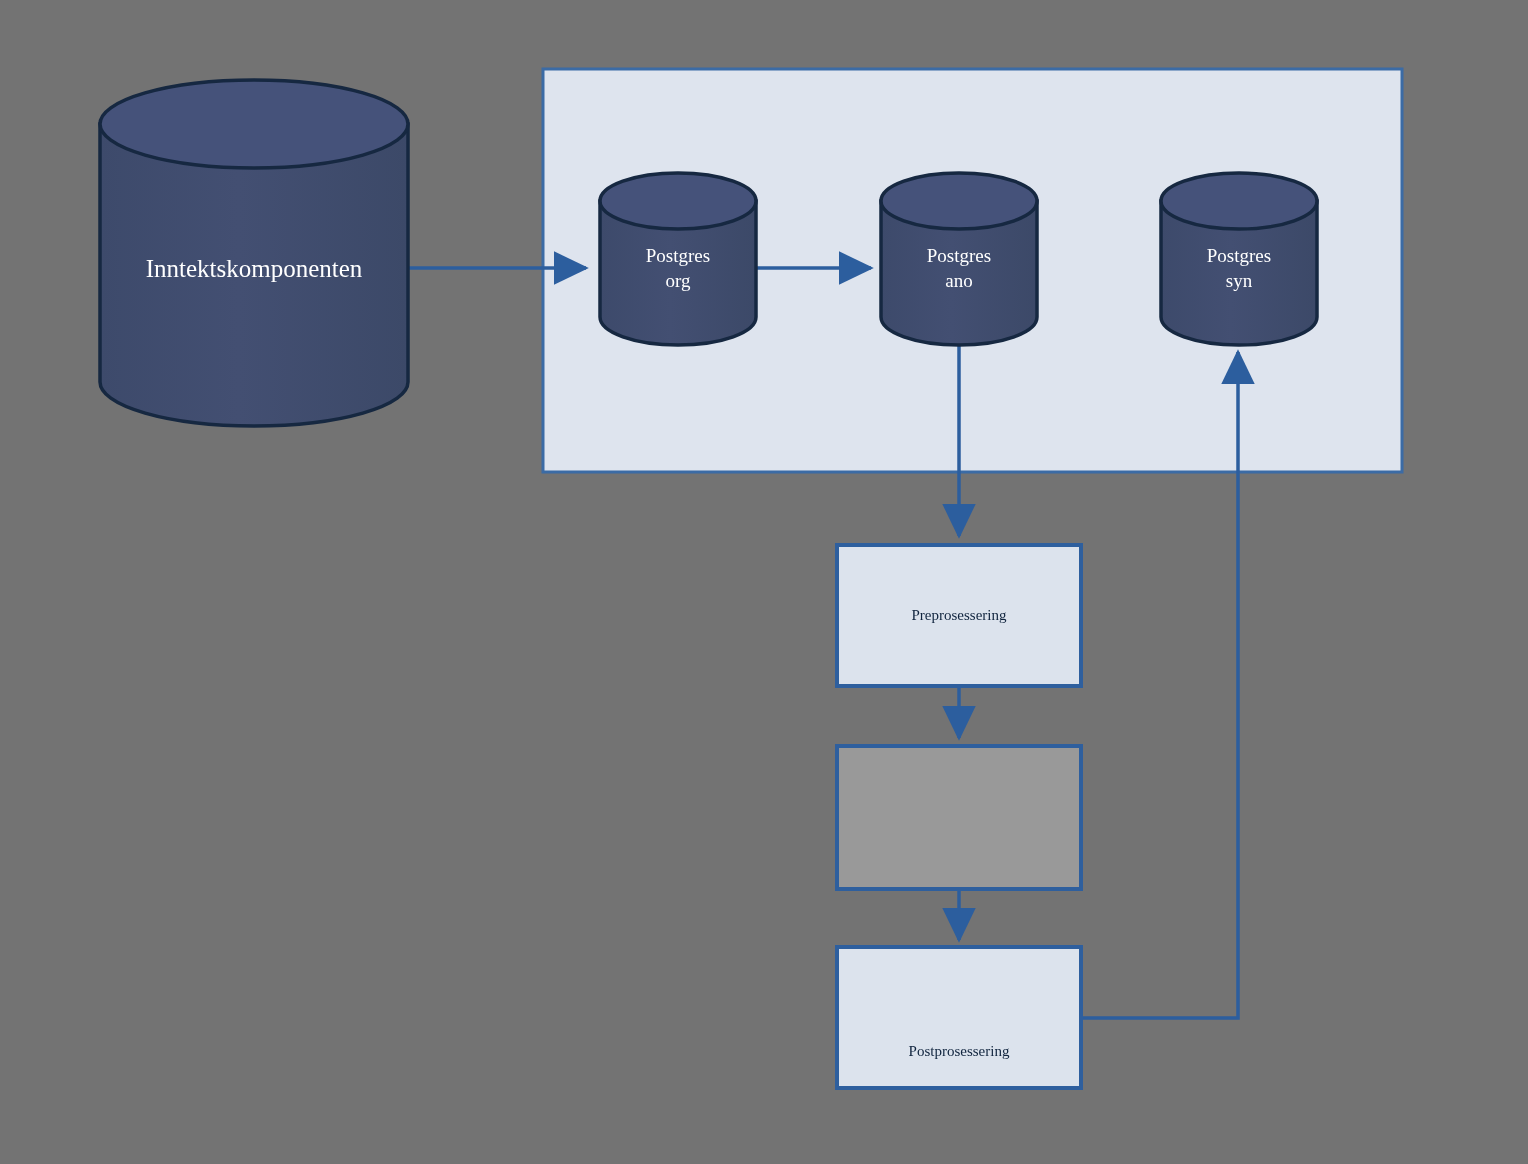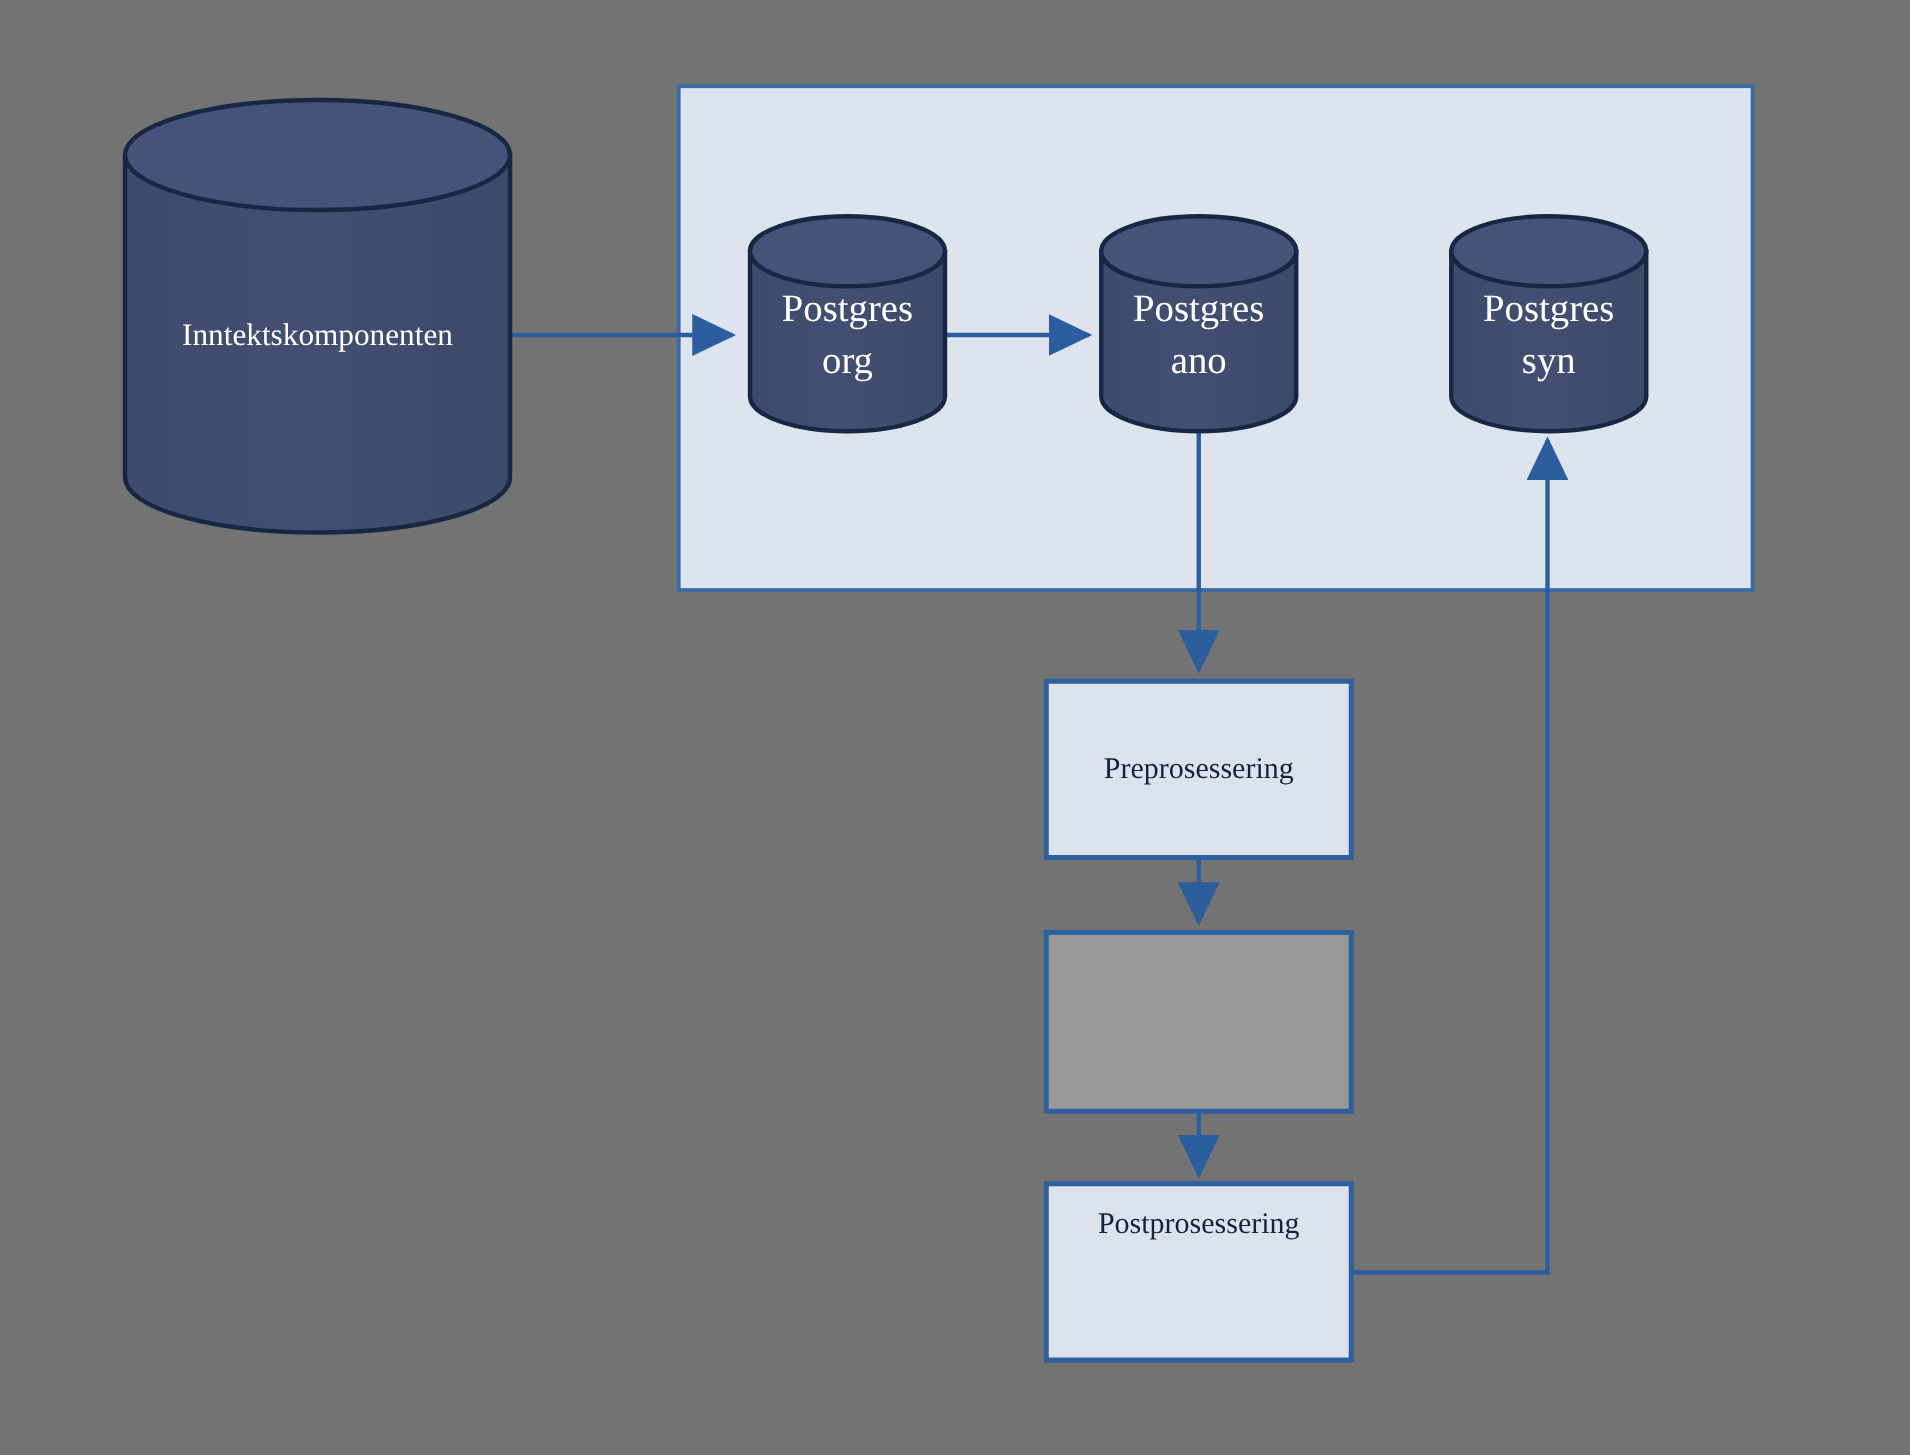--- a/index.html
+++ b/index.html
@@ -35,25 +35,25 @@
     line-height: 1.32;
     pointer-events: none;
     white-space: pre-line;
   }
   .cyl-label {
     color: #ffffff;
     font-size: 25px;
   }
   .cyl-label-small {
     color: #ffffff;
-    font-size: 31px;
+    font-size: 19px;
   }
   .box-label {
     color: #10243e;
-    font-size: 24px;
+    font-size: 15px;
   }
 </style>
 </head>
 <body>
 
 <div id="canvas">
 
   <svg id="diagram-svg" viewBox="0 0 1528 1164" xmlns="http://www.w3.org/2000/svg">
 
     <defs>
@@ -136,15 +136,15 @@
 
   <div class="node-label cyl-label-small" style="left:881px; top:232px; width:156px; height:72px;">Postgres
 ano</div>
 
   <div class="node-label cyl-label-small" style="left:1161px; top:232px; width:156px; height:72px;">Postgres
 syn</div>
 
   <div class="node-label box-label" style="left:837px; top:545px; width:244px; height:141px;">Preprosessering</div>
 
 
-  <div class="node-label box-label" style="left:837px; top:909px; width:244px; height:141px;">Postprosessering</div>
+  <div class="node-label box-label" style="left:837px; top:981px; width:244px; height:141px;">Postprosessering</div>
 
 </div>
 
 </body></html>

